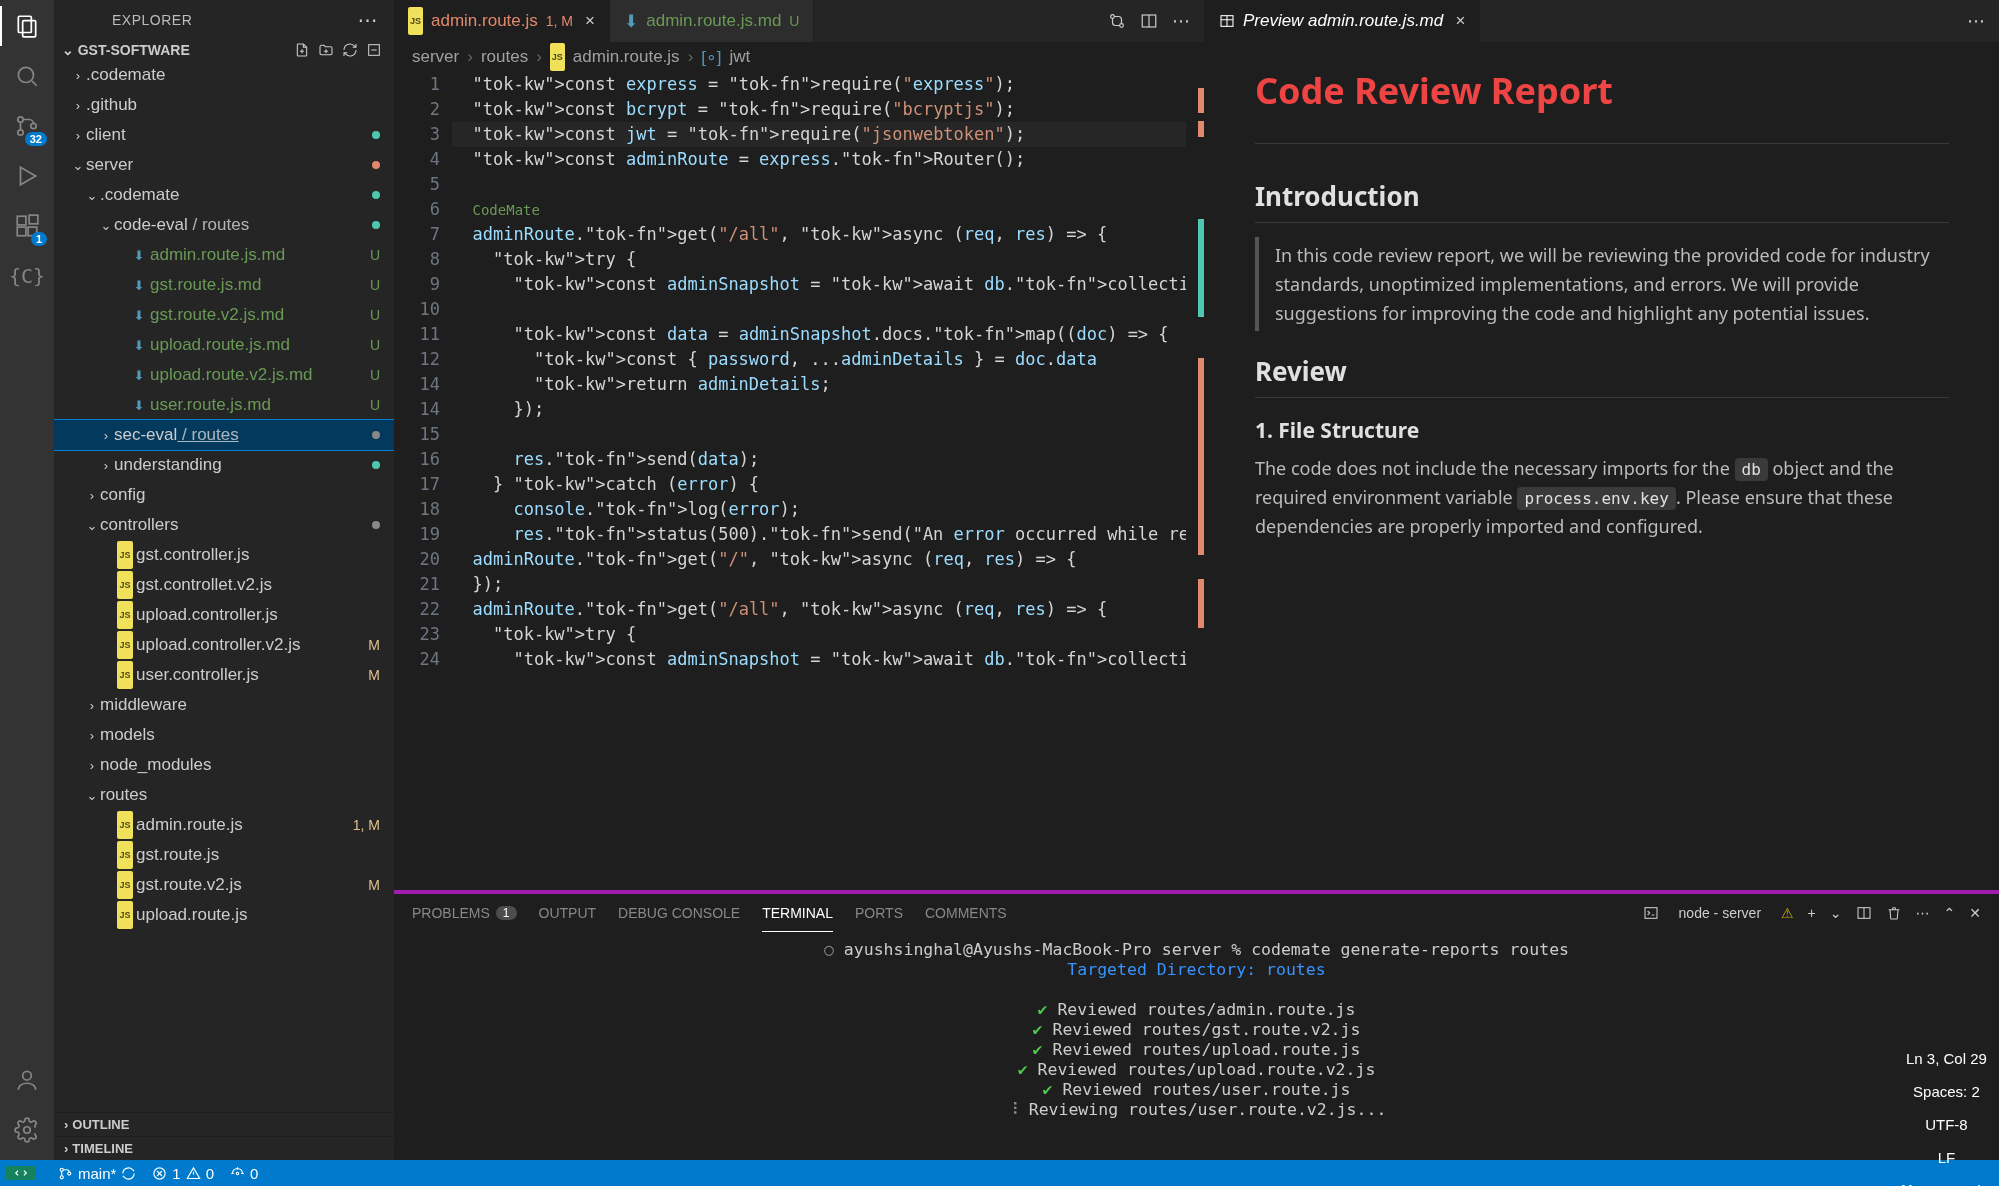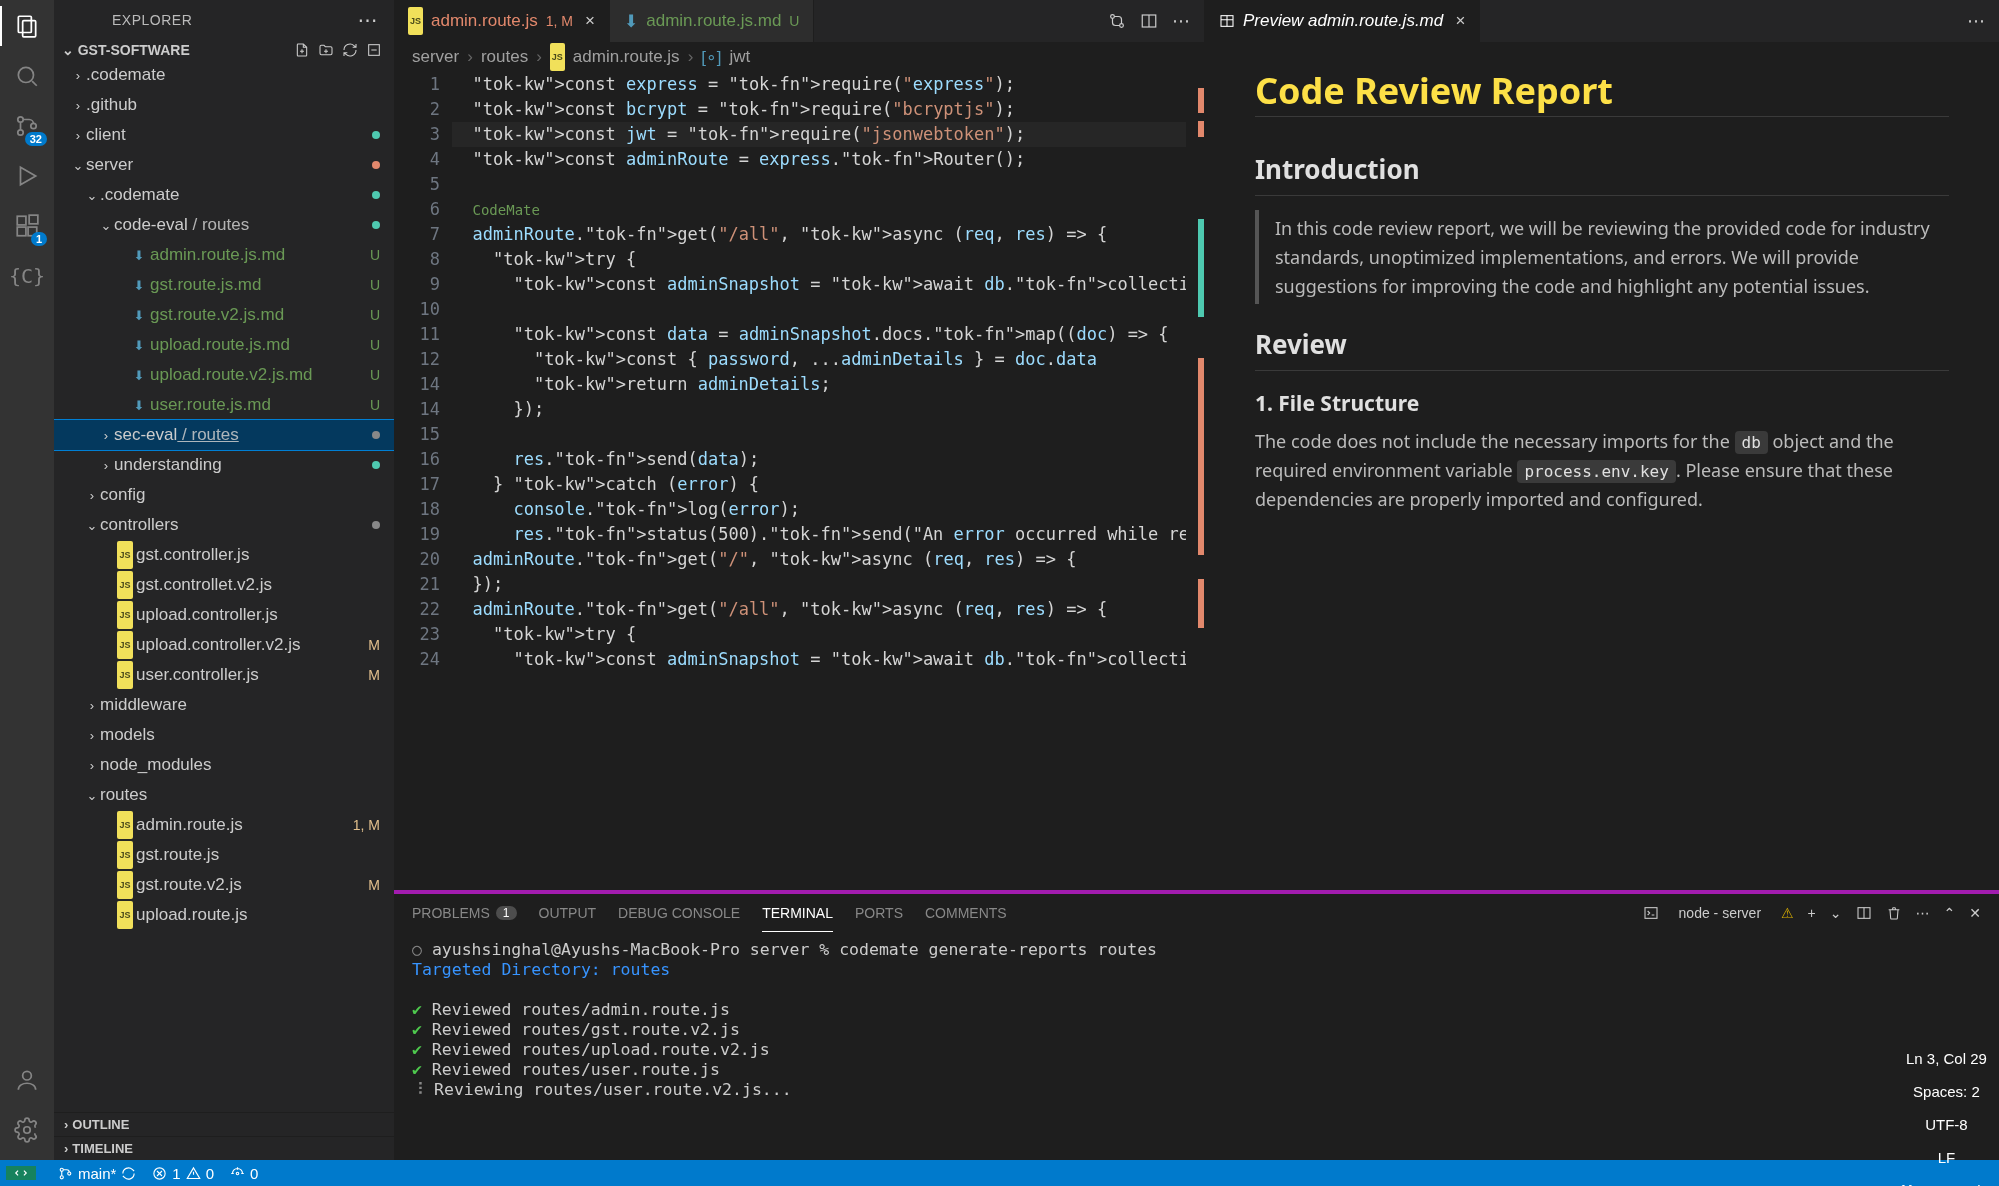--- a/index.html
+++ b/index.html
@@ -138,42 +138,42 @@
 .tok-comment { color: #6a9955; font-size: 14px; }
 .minimap {
   width: 18px; position: absolute; right: 0; top: 0; bottom: 0;
   background: #1e1e1e;
 }
 .minimap div { position: absolute; right: 0; width: 6px; }
 .preview-content {
   flex: 1; overflow: auto; padding: 24px 50px; color: #ccc;
   font-family: -apple-system, system-ui, sans-serif;
 }
-.preview-content h1 { font-size: 36px; font-weight: 700; color: #fde047; border-bottom: 1px solid #3a3a3a; padding-bottom: 1px; margin-bottom: 34px; }
+.preview-content h1 { font-size: 36px; font-weight: 700; color: #ef4444; border-bottom: 1px solid #3a3a3a; padding-bottom: 28px; margin-bottom: 34px; }
 .preview-content h2 { font-size: 26px; font-weight: 700; color: #e0e0e0; border-bottom: 1px solid #3a3a3a; padding-bottom: 8px; margin: 22px 0 14px; }
 .preview-content h3 { font-size: 21px; font-weight: 700; color: #e0e0e0; margin: 18px 0 10px; }
 .preview-content blockquote { border-left: 4px solid #555; padding: 4px 0 4px 16px; color: #bbb; font-size: 18px; line-height: 1.6; }
 .preview-content p { font-size: 18px; line-height: 1.6; color: #bbb; margin: 10px 0; }
 .preview-content code { background: #3a3a3a; padding: 2px 7px; border-radius: 4px; font-family: ui-monospace, Menlo, monospace; font-size: 16px; color: #e0e0e0; }
 .panel {
   height: 270px; background: #1e1e1e; border-top: 4px solid #a21caf;
   display: flex; flex-direction: column;
 }
 .panel-tabs {
   height: 38px; display: flex; align-items: center; padding: 0 18px;
   gap: 22px; color: #888; font-size: 14px;
 }
 .panel-tab { cursor: pointer; display: flex; align-items: center; gap: 6px; height: 100%; }
 .panel-tab.active { color: #fff; border-bottom: 1px solid #fff; }
 .panel-tab .count { background: #4d4d4d; color: #fff; border-radius: 10px; padding: 0px 7px; font-size: 12px; }
 .panel-actions { margin-left: auto; display: flex; gap: 14px; align-items: center; color: #ccc; }
 .panel-actions span { cursor: pointer; }
 .terminal {
   flex: 1; padding: 8px 18px; overflow: auto;
-  font-family: ui-monospace, Menlo, monospace; font-size: 16.5px; line-height: 20px;
+  font-family: ui-monospace, Menlo, monospace; font-size: 16.5px; line-height: 20px; text-align: center;
 }
 .terminal .prompt { color: #ccc; }
 .terminal .target { color: #3794ff; }
 .terminal .ok { color: #4ec94e; }
 .terminal .spin { color: #888; }
 .statusbar {
   height: 26px; background: #007acc; color: #fff;
   display: flex; align-items: center; font-size: 15px;
   padding: 0 6px;
 }
@@ -628,20 +628,21 @@
           <span>⌃</span>
           <span>✕</span>
         </div>
       </div>
       <div class="terminal" id="terminal">
           <div><span style="color:#888">○ </span><span class="prompt">ayushsinghal@Ayushs-MacBook-Pro server % codemate generate-reports routes</span></div>
           <div class="target">  Targeted Directory: routes</div>
           <div>&nbsp;</div>
           <div>  <span class="ok">✔</span> Reviewed routes/admin.route.js</div>
           <div>  <span class="ok">✔</span> Reviewed routes/gst.route.v2.js</div>
+          <div>  <span class="ok">✔</span> Reviewed routes/upload.route.js</div>
           <div>  <span class="ok">✔</span> Reviewed routes/upload.route.v2.js</div>
           <div>  <span class="ok">✔</span> Reviewed routes/user.route.js</div>
           <div>  <span class="spin">⠸</span> Reviewing routes/user.route.v2.js...</div>
         </div>
     </div>
   </div>
 </div>
 
 <div class="statusbar">
   <div class="sb-left">

